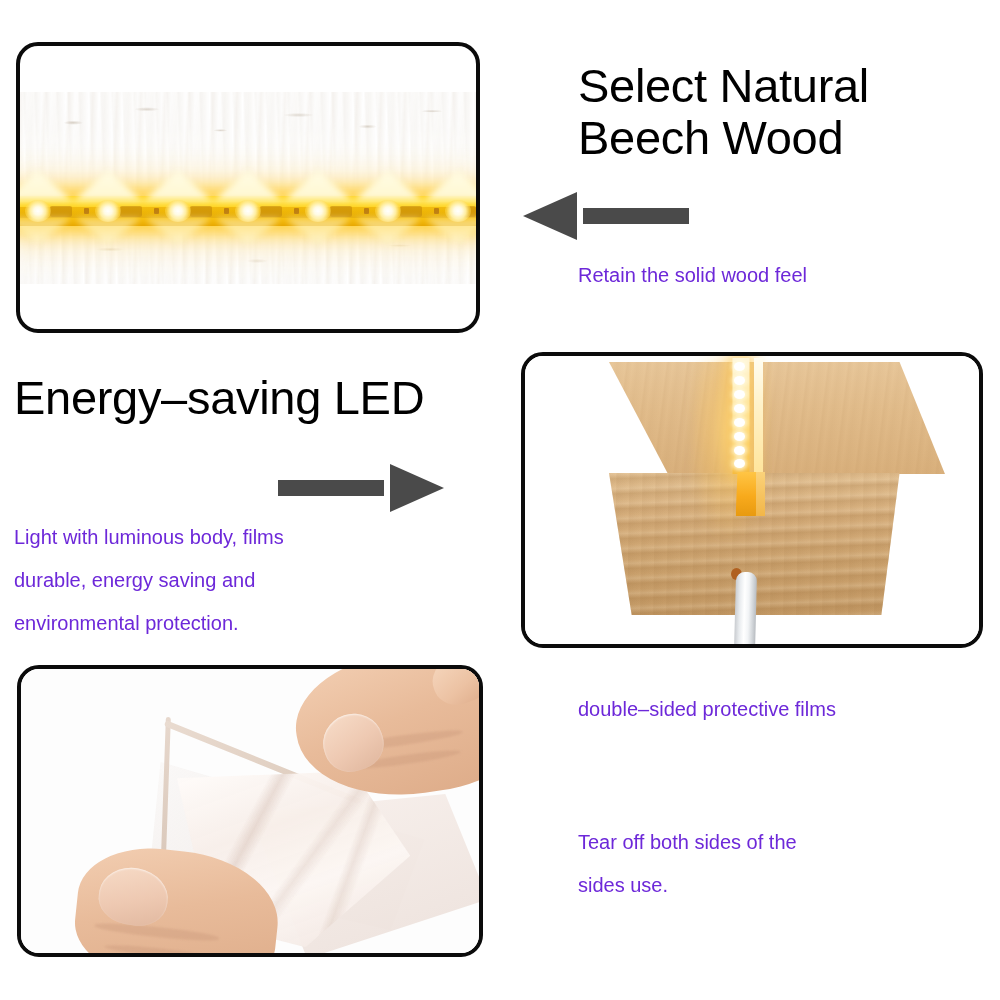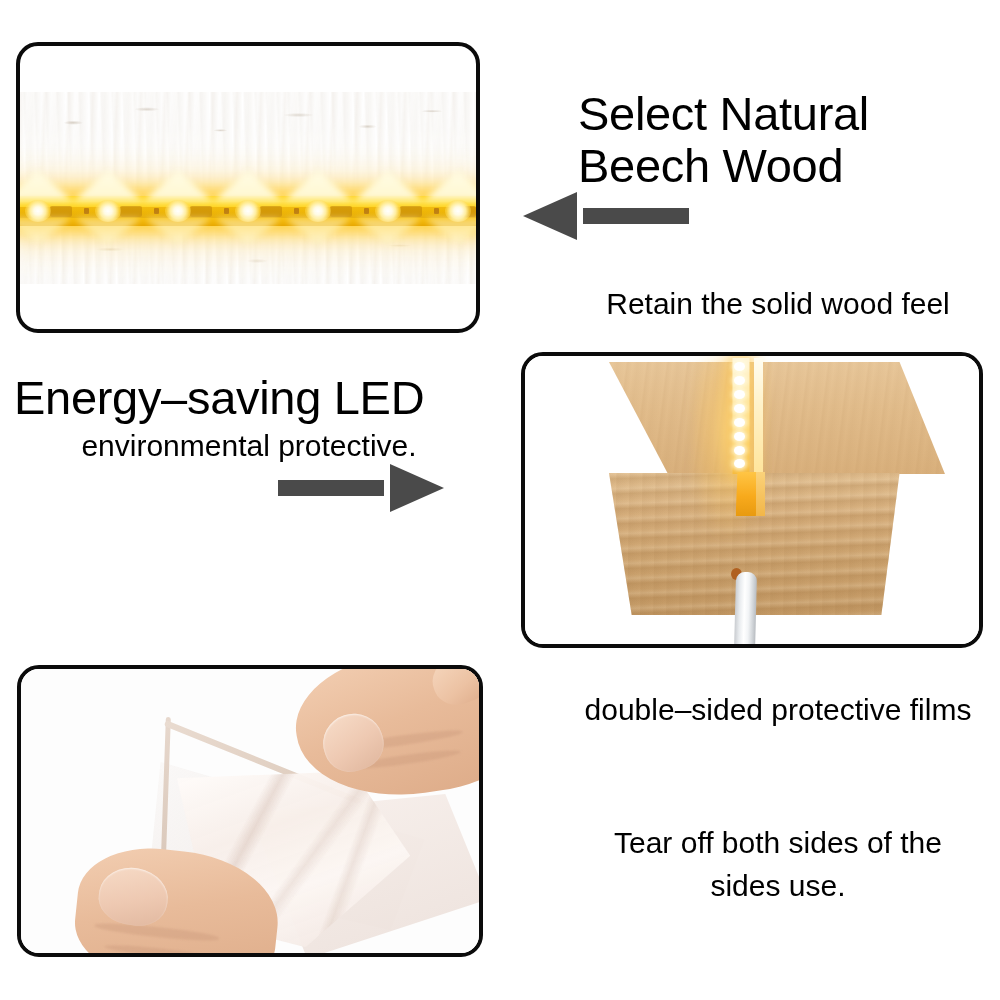--- a/index.html
+++ b/index.html
@@ -414,29 +414,28 @@
   .headline {
     font-size: 47px;
     line-height: 52px;
     font-weight: 400;
     color: #000000;
     letter-spacing: -.3px;
     white-space: pre-line;
     margin: 0;
   }
   .caption {
-    font-size: 30px;
+    font-size: 20px;
     line-height: 43px;
     font-weight: 400;
-    color: #000000;
+    color: #6d28d9;
     margin: 0;
-    text-align: center;
-  }
-
-  #text-beech     { left: 578px; top: 88px;  width: 400px; }
+  }
+
+  #text-beech     { left: 578px; top: 60px;  width: 400px; }
   #text-led       { left: 14px;  top: 372px; width: 470px; text-align: left; }
   #text-acrylic   { left: 578px; top: 688px; width: 400px; }
 
   
   .arrow { position: absolute; }
   #arrow-beech   { left: 519px; top: 190px; width: 175px; height: 52px; }
   #arrow-led     { left: 273px; top: 462px; width: 175px; height: 52px; }
 </style>
 </head>
 <body>
@@ -507,21 +506,23 @@
     <p class="caption" style="margin-top:90px;">Retain the solid wood feel</p>
   </div>
 
   <svg class="arrow" id="arrow-beech" viewBox="0 0 175 52">
     <polygon points="4,26 58,2 58,50" fill="#4a4a4a"></polygon>
     <rect x="64" y="18" width="106" height="16" fill="#4a4a4a"></rect>
   </svg>
 
   <div class="text-block" id="text-led">
     <h2 class="headline">Energy–saving LED</h2>
-    <p class="caption">environmental protective.</p>
+    <p class="caption" style="margin-top:92px;">Light with luminous body,  films</p>
+    <p class="caption">durable,  energy saving and</p>
+    <p class="caption">environmental protection.</p>
   </div>
 
   <svg class="arrow" id="arrow-led" viewBox="0 0 175 52">
     <rect x="5" y="18" width="106" height="16" fill="#4a4a4a"></rect>
     <polygon points="117,2 171,26 117,50" fill="#4a4a4a"></polygon>
   </svg>
 
   <div class="photo-card" id="card-wood-block">
     <div class="photo-inner">
       <div class="block-top">

